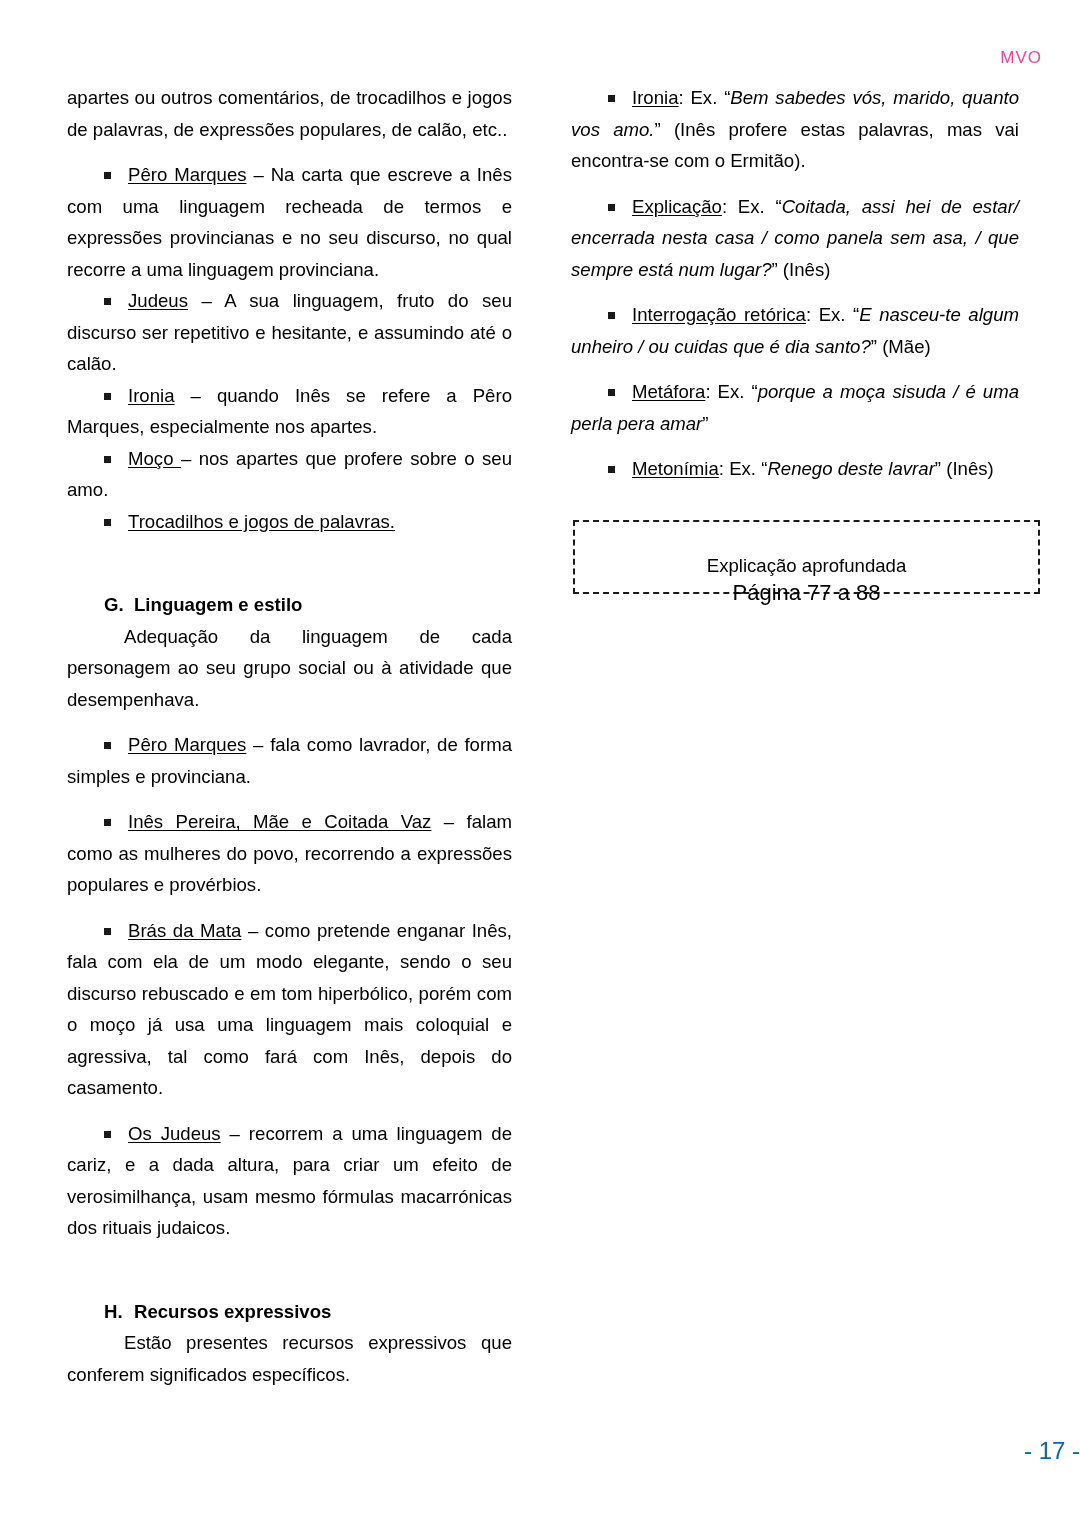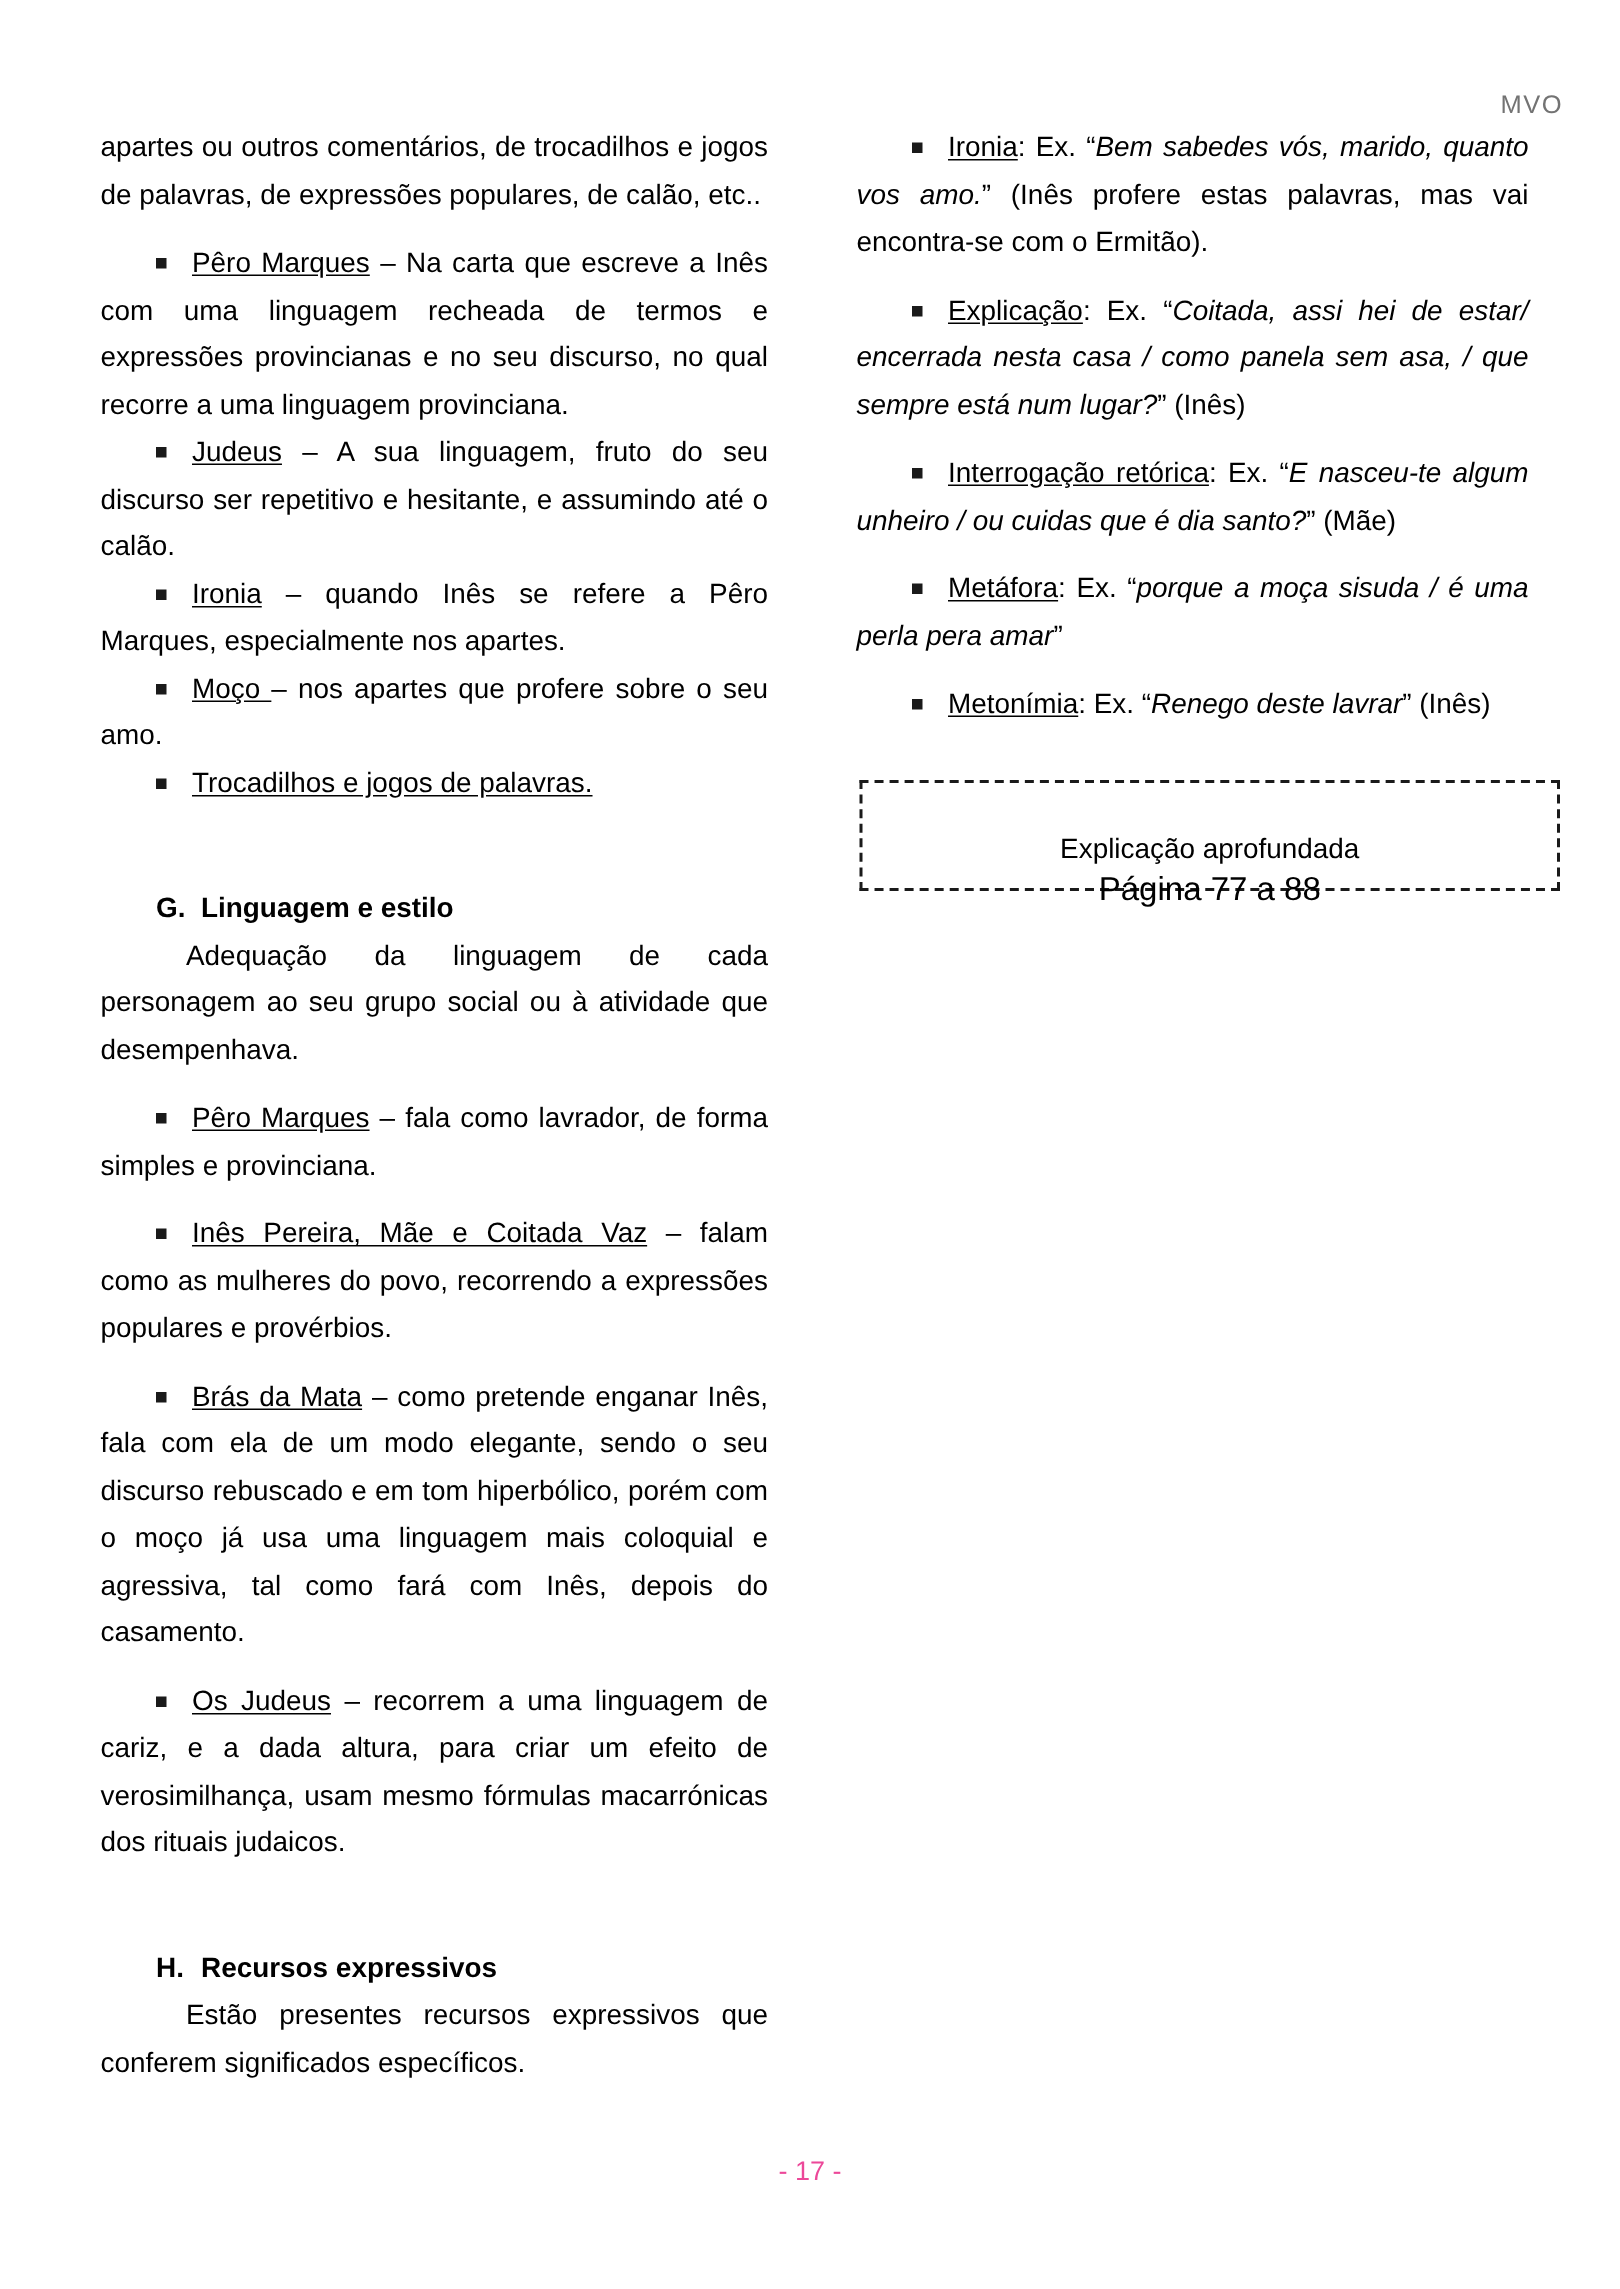--- a/index.html
+++ b/index.html
@@ -18,25 +18,25 @@
 
   .page {
     position: absolute;
     inset: 0;
     background: #ffffff;
   }
 
   
   .watermark {
     position: absolute;
-    top: 60px;
+    top: 48px;
     right: 38px;
     font-size: 17px;
     letter-spacing: 1px;
-    color: #737373;
+    color: #ec4899;
     font-family: "Liberation Sans", sans-serif;
     user-select: none;
   }
 
   
   .columns {
     position: absolute;
     top: 82px;
     left: 0;
     right: 0;
@@ -127,23 +127,23 @@
     font-size: 22px;
     line-height: 27px;
   }
 
   
   .footer {
     position: absolute;
     left: 0;
     right: 0;
     top: 1437px;
-    text-align: center;
-    font-size: 18px;
-    color: #ec4899;
+    text-align: right;
+    font-size: 24px;
+    color: #0369a1;
   }
 </style>
 </head>
 <body>
 
 <div class="page">
 
   <div class="watermark">MVO</div>
 
   <div class="columns">

